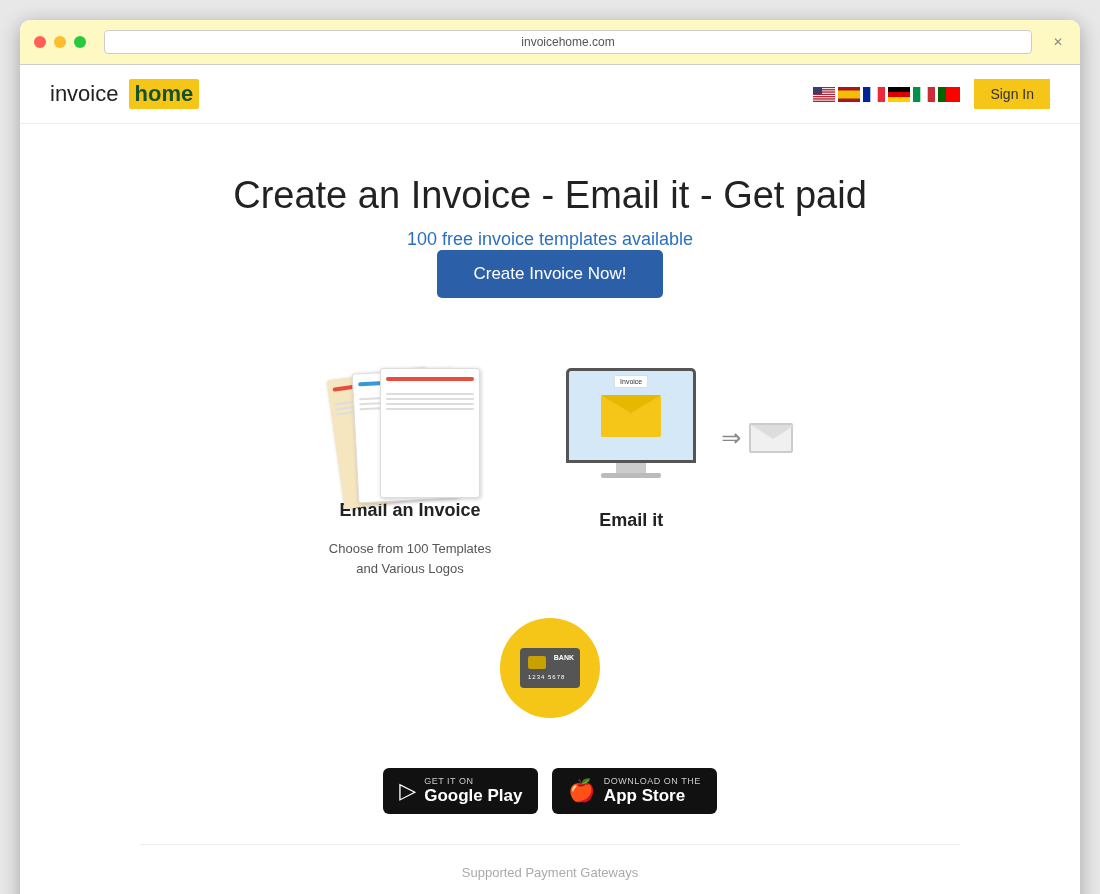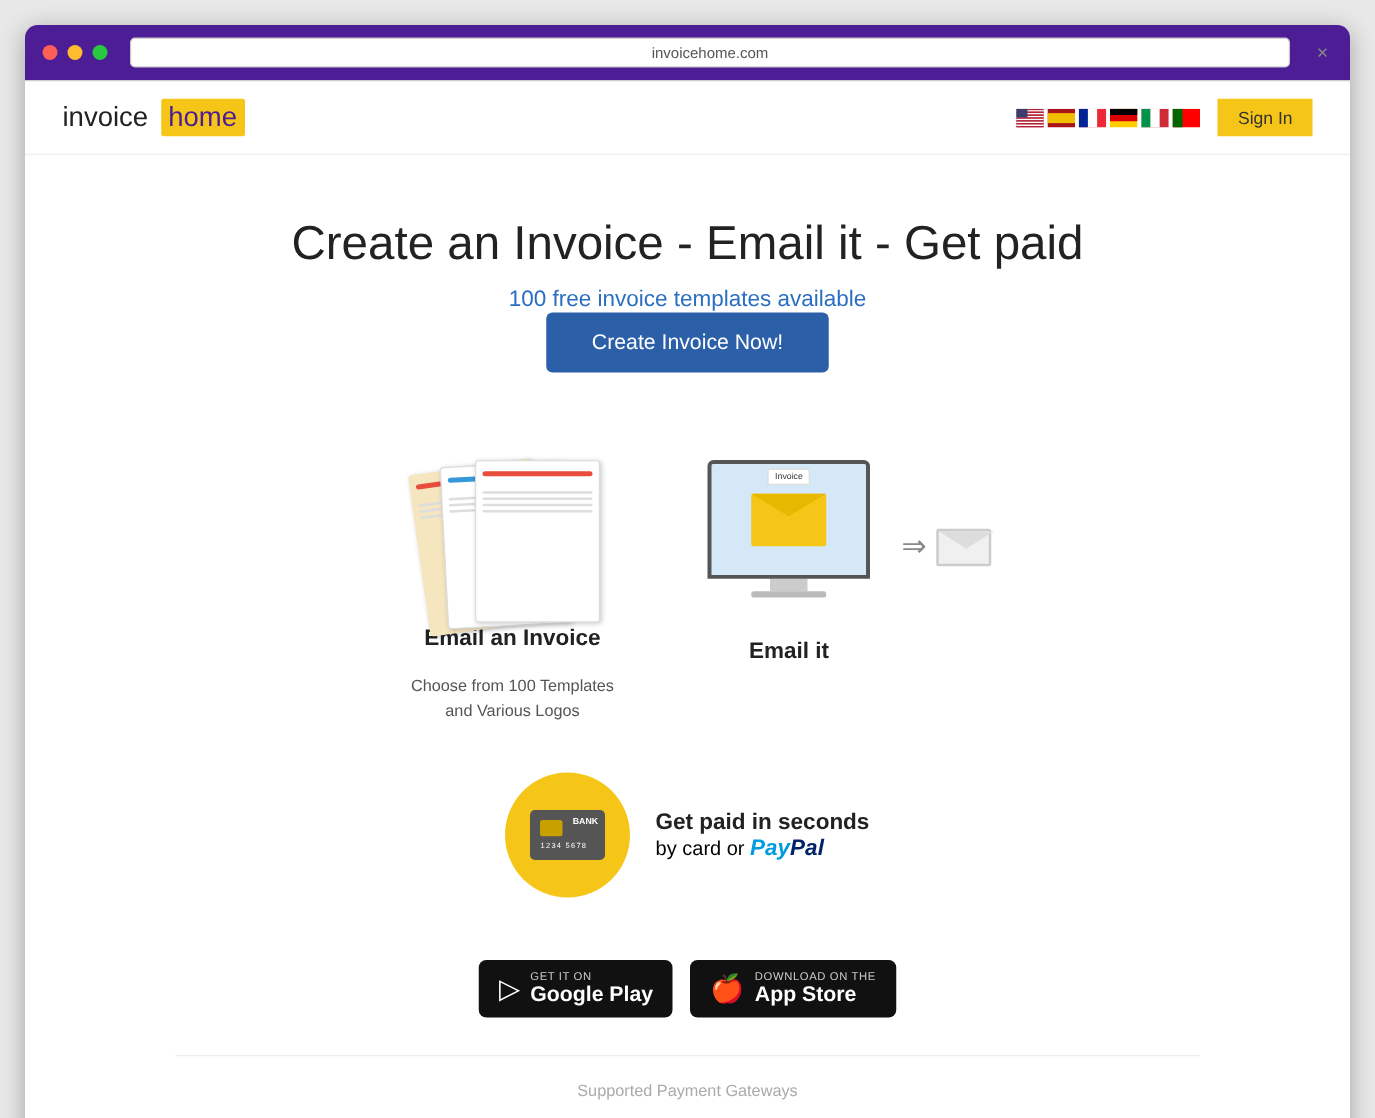--- a/index.html
+++ b/index.html
@@ -16,21 +16,21 @@
     .browser-window {
       width: 1060px;
       margin: 20px auto;
       background: #fff;
       border-radius: 10px;
       box-shadow: 0 4px 20px rgba(0,0,0,0.3);
       overflow: hidden;
     }
 
     .browser-titlebar {
-      background: #4c1d95;
+      background: #fef9c3;
       padding: 10px 14px;
       display: flex;
       align-items: center;
       gap: 8px;
       border-bottom: 1px solid #ccc;
     }
 
     .browser-dot {
       width: 12px; height: 12px;
       border-radius: 50%;
@@ -77,24 +77,24 @@
       display: flex;
       align-items: center;
       gap: 2px;
       font-size: 22px;
       font-weight: 400;
       color: #222;
     }
     .logo-invoice { color: #222; }
     .logo-home {
       background: #f5c518;
-      color: #4c1d95;
+      color: #14532d;
       padding: 2px 6px;
       border-radius: 2px;
-      font-weight: 400;
+      font-weight: 700;
     }
 
     .nav-right {
       display: flex;
       align-items: center;
       gap: 14px;
     }
 
     .flags {
       display: flex;
@@ -635,29 +635,20 @@
     </div>
 
     <div class="payment-section">
       <div class="coin-circle">
         <div class="card-icon">
           <div class="card-bank-label">BANK</div>
           <div class="card-chip"></div>
           <div class="card-text">1234  5678</div>
         </div>
       </div>
-      <div class="payment-text">
-        <div class="main-text">Get paid in seconds</div>
-        <div>
-          <span>by card or </span>
-          <span class="paypal-text">
-            <span class="paypal-pay">Pay</span><span class="paypal-pal">Pal</span>
-          </span>
-        </div>
-      </div>
     </div>
 
     <div class="app-buttons">
       <button class="app-btn">
         <span class="app-btn-icon">▷</span>
         <div class="app-btn-text">
           <span class="app-btn-label">GET IT ON</span>
           <span class="app-btn-store">Google Play</span>
         </div>
       </button>

